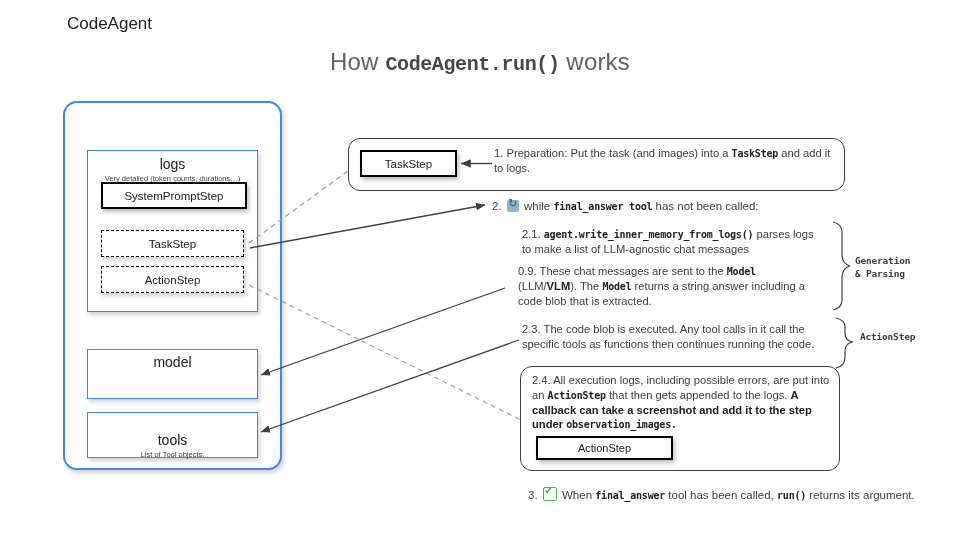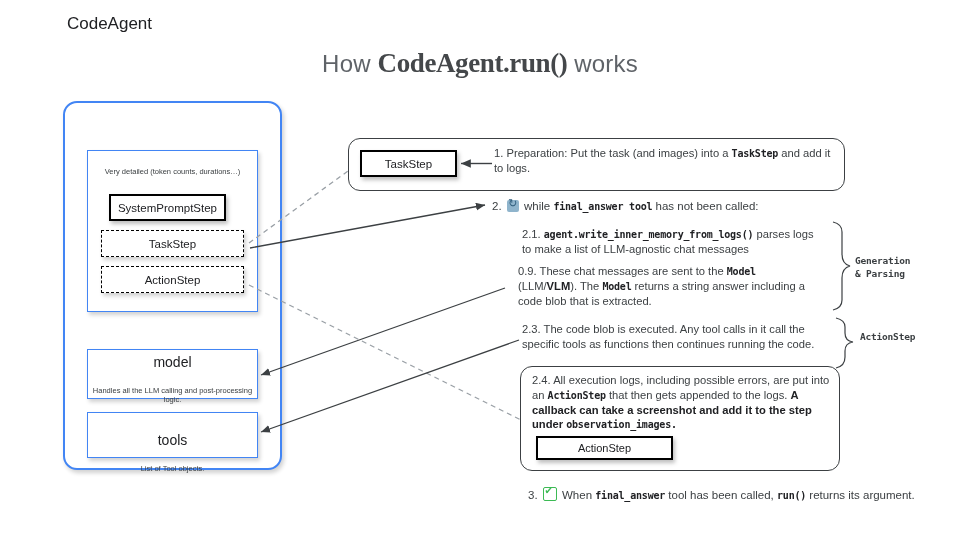--- a/index.html
+++ b/index.html
@@ -21,23 +21,23 @@
     position: absolute;
     left: 0; top: 48px;
     width: 960px;
     text-align: center;
     font-size: 24px;
     color: #5f6368;
     letter-spacing: .2px;
     white-space: nowrap;
   }
   #title .mono {
-    font-family: Liberation Serif, serif;
+    font-family: Liberation Mono, monospace;
     font-weight: bold;
-    font-size: 27px;
+    font-size: 20px;
     color: #44474a;
     letter-spacing: -0.4px;
   }
 
   
   #agent-card {
     position: absolute;
     left: 63px; top: 101px;
     width: 219px; height: 369px;
     border: 2px solid #4285f4;
@@ -66,21 +66,21 @@
     text-align: center;
     font-size: 14px;
     color: #202124;
     line-height: 1.05;
   }
   .box-sub {
     text-align: center;
     font-size: 7.5px;
     color: #3c4043;
     line-height: 1.25;
-    margin-top: 16px;
+    margin-top: 2px;
   }
 
   #logs-box  { left: 87px;  top: 150px; width: 171px; height: 162px; }
   #model-box { left: 87px;  top: 349px; width: 171px; height: 50px; }
   #tools-box { left: 87px;  top: 412px; width: 171px; height: 46px; }
 
   #logs-box .box-title  { margin-top: 6px; }
   #model-box .box-title { margin-top: 5px; }
   #tools-box .box-title { margin-top: 20px; }
 
@@ -95,21 +95,21 @@
     color: #202124;
   }
   .step-solid {
     border: 2px solid #000;
     box-shadow: 2px 3px 4px rgba(0,0,0,.25);
   }
   .step-dashed {
     border: 1.6px dashed #000;
     box-shadow: 2px 3px 4px rgba(0,0,0,.18);
   }
-  #chip-sps  { left: 101px; top: 194px; width: 117px; height: 27px; margin-left: 8px; }
+  #chip-sps  { left: 101px; top: 182px; width: 146px; height: 27px; }
   #chip-task { left: 101px; top: 230px; width: 143px; height: 27px; }
   #chip-act  { left: 101px; top: 266px; width: 143px; height: 27px; }
 
   
   .round-panel {
     position: absolute;
     border: 1.4px solid #3c4043;
     border-radius: 12px;
     background: #fff;
     box-sizing: border-box;
@@ -211,36 +211,36 @@
 <body>
 
 <div id="title">
   <span>How </span><span class="mono">CodeAgent.run()</span><span> works</span>
 </div>
 
 <div id="agent-card"></div>
 <div id="agent-title">CodeAgent</div>
 
 <div class="blue-box" id="logs-box">
+  <div class="box-title">logs</div>
   <div class="box-sub">Very detailed (token counts, durations…)</div>
 </div>
 
 <div class="step-chip step-solid" id="chip-sps">
   <span>SystemPromptStep</span>
 </div>
 <div class="step-chip step-dashed" id="chip-task">
   <span>TaskStep</span>
 </div>
 <div class="step-chip step-dashed" id="chip-act">
   <span>ActionStep</span>
 </div>
 
 <div class="blue-box" id="model-box">
   <div class="box-title">model</div>
-  <div class="box-sub">Handles all the LLM calling and post-processing logic.</div>
 </div>
 
 <div class="blue-box" id="tools-box">
   <div class="box-title">tools</div>
   <div class="box-sub">List of Tool objects.</div>
 </div>
 
 <div class="round-panel" id="panel-1"></div>
 <div class="step-chip step-solid" style="left:360px; top:150px; width:97px; height:27px;">
   <span>TaskStep</span>

